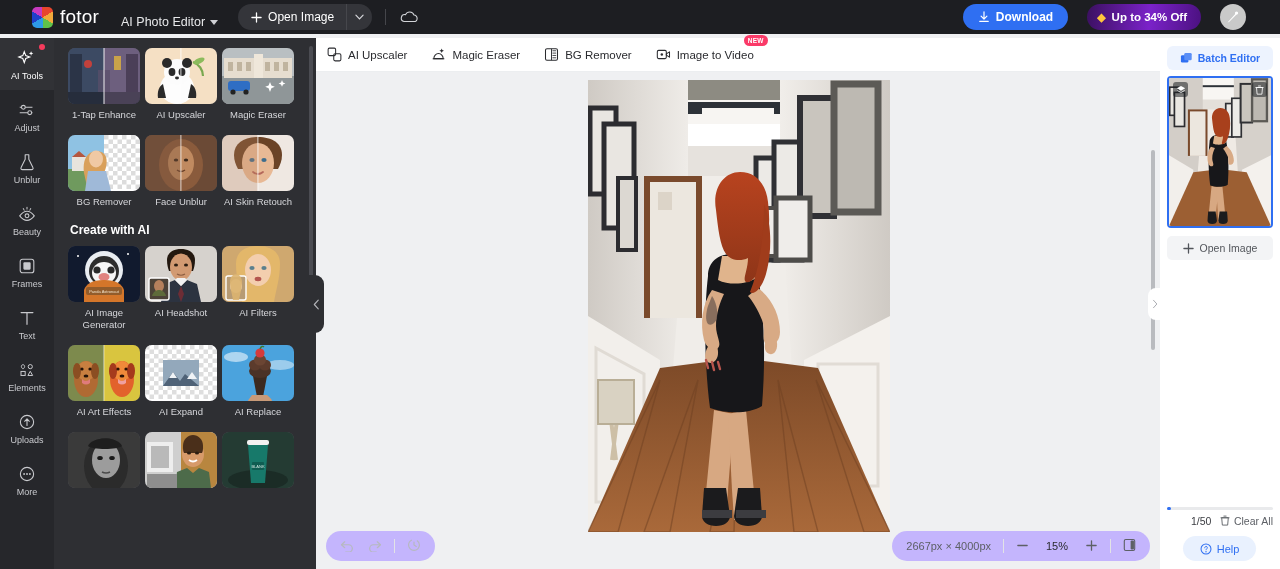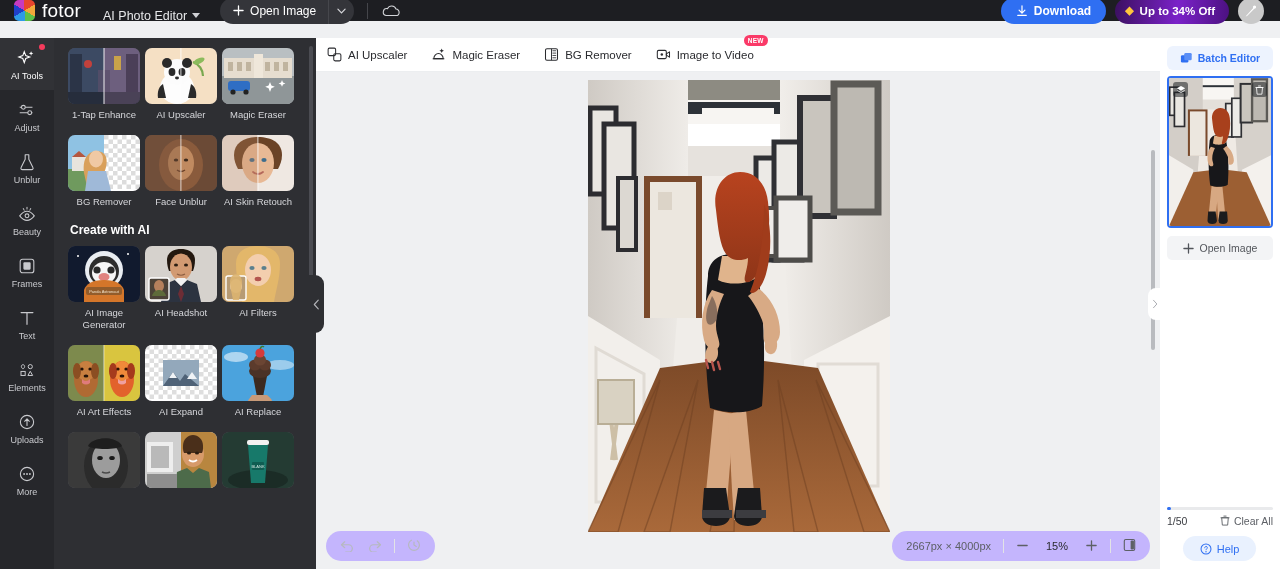--- a/index.html
+++ b/index.html
@@ -6,22 +6,22 @@
   html, body {
     width: 1280px; height: 569px;
     overflow: hidden;
     font-family: "Liberation Sans", sans-serif;
     background: #eff0f2;
   }
   .app { position: relative; width: 1280px; height: 569px; }
 
   
   .header {
-    position: absolute; top: 0; left: 0; width: 1280px; height: 21px;
-    background: #1d1e22; display: flex; align-items: center; padding: 0 10px;
+    position: absolute; top: 0; left: 0; width: 1280px; height: 34px;
+    background: #1d1e22; display: flex; align-items: center; padding: 0 28px;
     z-index: 40;
   }
   .logo-wrap { display: flex; align-items: center; gap: 7px; margin-left: 4px; }
   .logo-mark {
     width: 21px; height: 21px; border-radius: 5px; position: relative; overflow: hidden;
     background: conic-gradient(#e8452d 0deg 60deg, #f2a93b 60deg 120deg, #5fc24a 120deg 180deg,
                 #2e9be8 180deg 240deg, #2040c9 240deg 300deg, #c73ac0 300deg 360deg);
   }
   .logo-text { color: #fff; font-size: 19px; letter-spacing: .2px; font-weight: 400; }
   .hdr-title {
@@ -35,21 +35,21 @@
     display: flex; align-items: center; gap: 6px; padding: 0 12px 0 13px;
     color: #fff; font-size: 12px;
   }
   .open-image-caret {
     height: 26px; width: 26px; background: #34353a; border-radius: 0 13px 13px 0;
     display: flex; align-items: center; justify-content: center;
     border-left: 1px solid #46474c;
   }
   .hdr-div { width: 1px; height: 16px; background: #45464b; margin: 0 13px; }
   .cloud-ic { color: #d2d4d8; display: flex; align-items: center; }
-  .hdr-right { margin-left: auto; display: flex; align-items: center; gap: 9px; padding-right: 6px; }
+  .hdr-right { margin-left: auto; display: flex; align-items: center; gap: 19px; padding-right: 6px; }
   .dl-btn {
     height: 26px; background: #2f6ff2; border-radius: 13px; color: #fff; font-size: 12px;
     display: flex; align-items: center; gap: 6px; padding: 0 15px; font-weight: bold;
   }
   .promo-btn {
     height: 26px; border-radius: 13px; font-size: 11.5px; font-weight: bold; color: #fff;
     background: linear-gradient(95deg, #3b1060 0%, #7b22c9 55%, #4b1180 100%);
     display: flex; align-items: center; gap: 6px; padding: 0 14px 0 10px;
   }
   .gem { color: #ffc53d; font-size: 11px; }
@@ -154,21 +154,21 @@
     color: #fff; font-size: 9px;
   }
   .open-img2 {
     margin-top: 8px; height: 24px; background: #f3f4f6; border-radius: 5px;
     display: flex; align-items: center; justify-content: center; gap: 6px;
     color: #52555b; font-size: 10.5px;
   }
   .rp-foot { position: absolute; left: 7px; right: 7px; bottom: 42px; }
   .rp-track { height: 3px; background: #e9eaec; border-radius: 2px; position: relative; }
   .rp-thumbx { position: absolute; left: 0; top: 0; width: 4px; height: 3px; background: #2f6ff2; border-radius: 2px; }
-  .rp-row { display: flex; align-items: center; justify-content: space-between; margin-top: 5px; }
+  .rp-row { display: flex; align-items: center; justify-content: space-between; margin-top: 5px; margin-left: 24px; }
   .rp-count { font-size: 10.5px; color: #3a3c41; }
   .rp-clear { font-size: 10.5px; color: #5d6066; display: flex; align-items: flex-start; gap: 4px; }
   .help-btn {
     position: absolute; left: 23px; bottom: 8px; width: 73px; height: 25px;
     background: #e9f1fe; border-radius: 13px; color: #2f6ff2; font-size: 11px;
     display: flex; align-items: center; justify-content: center; gap: 5px;
   }
   .rp-scroll {
     position: absolute; left: -9px; top: 112px; width: 4px; height: 200px;
     background: #b9bbbf; border-radius: 2px;

